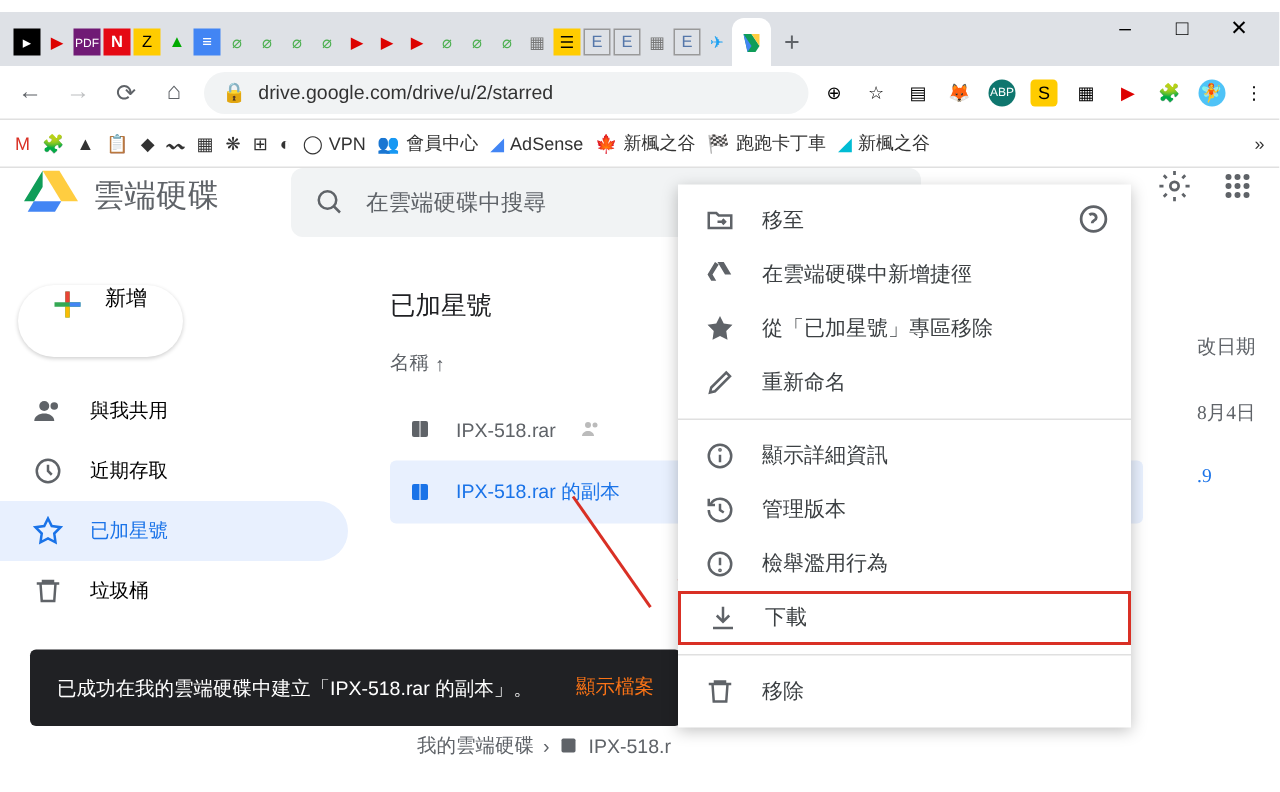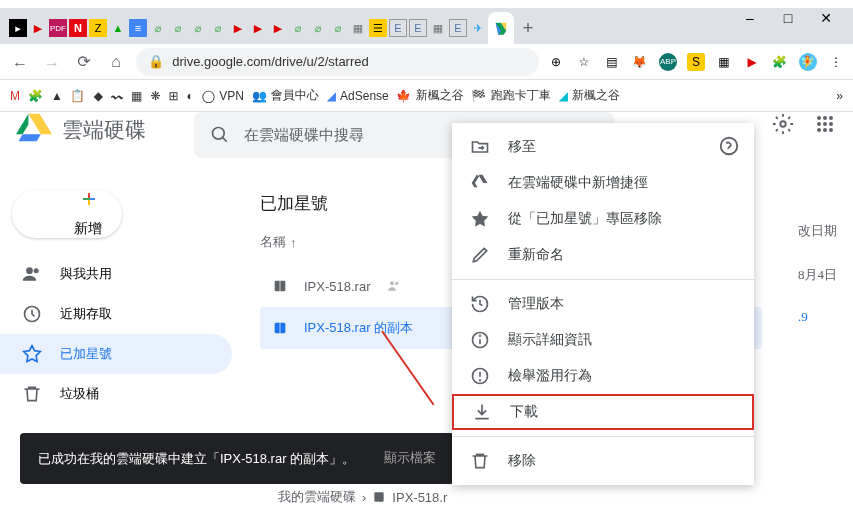--- a/index.html
+++ b/index.html
@@ -22,52 +22,52 @@
 .drive-header{height:64px;display:flex;align-items:flex-start;padding:0 16px;gap:48px;}
 .drive-logo{display:flex;align-items:center;gap:10px;}
 .drive-logo-icon{width:36px;height:36px;}
 .drive-title{font-size:21px;color:#5f6368;}
 .search-wrap{flex:1;max-width:420px;}
 .search-box{height:46px;background:#f1f3f4;border-radius:8px;display:flex;align-items:center;padding:0 16px;gap:14px;color:#5f6368;font-size:15px;}
 .header-icons{display:flex;gap:18px;align-items:center;margin-left:auto;}
 .hdr-icon{width:24px;height:24px;display:flex;align-items:center;justify-content:center;color:#5f6368;}
 .main{display:flex;height:calc(100% - 176px);}
 .sidebar{width:240px;padding:8px;}
-.new-btn{width:110px;height:48px;border-radius:24px;box-shadow:0 1px 3px rgba(0,0,0,0.2);display:flex;align-items:flex-end;padding:0 20px;gap:12px;margin:6px 0 16px 4px;background:#fff;font-size:14px;flex-direction:column;}
+.new-btn{width:110px;height:48px;border-radius:24px;box-shadow:0 1px 3px rgba(0,0,0,0.2);display:flex;align-items:flex-start;padding:0 20px;gap:12px;margin:6px 0 16px 4px;background:#fff;font-size:14px;}
 .sb-item{height:40px;border-radius:0 20px 20px 0;display:flex;align-items:center;padding:0 22px;gap:18px;font-size:13px;color:#000000;margin-left:-8px;}
 .sb-item.active{background:#e8f0fe;color:#1a73e8;}
 .content{flex:1;padding:12px 20px;}
 .content-title{font-size:17px;color:#202124;margin:4px 0 18px;}
 .col-header{font-size:13px;color:#5f6368;display:flex;align-items:center;gap:4px;margin-bottom:14px;}
 .file-row{height:42px;display:flex;align-items:center;gap:16px;padding:0 12px;font-size:13px;color:#5f6368;border-radius:4px;}
 .file-row.selected{background:#e8f0fe;color:#1a73e8;}
 .right-col{padding:12px 16px;font-size:13px;color:#5f6368;white-space:nowrap;}
 .right-col-item{height:42px;display:flex;align-items:center;font-family:Liberation Serif, serif;}
 .context-menu{position:absolute;left:452px;top:123px;width:302px;background:#fff;box-shadow:0 2px 10px rgba(0,0,0,0.25);padding:6px 0;z-index:100;}
 .ctx-item{height:36px;display:flex;align-items:center;padding:0 18px;gap:18px;font-size:14px;color:#3c4043;}
 .ctx-item.highlighted{border:2px solid #d93025;}
 .ctx-sep{height:1px;background:#e0e0e0;margin:6px 0;}
 .ctx-help{position:absolute;right:14px;top:12px;color:#5f6368;}
 .toast{position:absolute;left:20px;bottom:44px;width:434px;background:#202124;color:#fff;padding:16px 18px;border-radius:4px;font-size:13px;display:flex;align-items:center;justify-content:space-between;z-index:50;}
-.toast-action{color:#a3a3a3;font-size:13px;}
+.toast-action{color:#f97316;font-size:13px;}
 .breadcrumb{position:absolute;left:278px;bottom:22px;font-size:13px;color:#5f6368;display:flex;align-items:center;gap:6px;}
 .arrow{position:absolute;left:382px;top:330px;z-index:60;pointer-events:none;}
 .arrow-line{width:90px;height:2px;background:#d93025;transform:rotate(55deg);transform-origin:left;}
 .arrow-head{position:absolute;left:72px;top:52px;border-left:8px solid #d93025;border-top:5px solid transparent;border-bottom:5px solid transparent;transform:rotate(55deg);}
 svg{display:block;}
 </style>
 </head>
 <body>
 
 <div class="titlebar"></div>
 <div class="tabs">
   <div class="tab-strip">
     <span class="favicon" style="background:#000;color:#fff">▸</span>
     <span class="favicon" style="color:#d00">▶</span>
-    <span class="favicon" style="background:#be185d;color:#fff;font-size:8px">PDF</span>
+    <span class="favicon" style="background:#701a75;color:#fff;font-size:8px">PDF</span>
     <span class="favicon" style="background:#e50914;color:#fff;font-weight:bold">N</span>
     <span class="favicon" style="background:#fc0">Z</span>
     <span class="favicon" style="color:#0a0">▲</span>
     <span class="favicon" style="background:#4285f4;color:#fff">≡</span>
     <span class="favicon" style="color:#4caf50">⌀</span>
     <span class="favicon" style="color:#4caf50">⌀</span>
     <span class="favicon" style="color:#4caf50">⌀</span>
     <span class="favicon" style="color:#4caf50">⌀</span>
     <span class="favicon" style="color:#d00">▶</span>
     <span class="favicon" style="color:#d00">▶</span>
@@ -304,31 +304,31 @@
     </div>
   <div class="ctx-item">
       <svg width="20" height="20" viewBox="0 0 24 24" fill="none" stroke="#5f6368" stroke-width="2">
         <path d="M4 20l4-1L20 7l-3-3L5 16z"></path>
       </svg>
       <span>重新命名</span>
     </div>
   <div class="ctx-sep"></div>
   <div class="ctx-item">
       <svg width="20" height="20" viewBox="0 0 24 24" fill="none" stroke="#5f6368" stroke-width="2">
-        <path d="M3 12a9 9 0 109-9 9 9 0 00-8 5M3 3v5h5M12 7v5l3 2"></path>
-      </svg>
-      <span>管理版本</span>
-    </div>
-  <div class="ctx-item">
-      <svg width="20" height="20" viewBox="0 0 24 24" fill="none" stroke="#5f6368" stroke-width="2">
         <circle cx="12" cy="12" r="9"></circle>
         <line x1="12" y1="11" x2="12" y2="17"></line>
         <circle cx="12" cy="7" r="0.5" fill="#5f6368"></circle>
       </svg>
       <span>顯示詳細資訊</span>
+    </div>
+  <div class="ctx-item">
+      <svg width="20" height="20" viewBox="0 0 24 24" fill="none" stroke="#5f6368" stroke-width="2">
+        <path d="M3 12a9 9 0 109-9 9 9 0 00-8 5M3 3v5h5M12 7v5l3 2"></path>
+      </svg>
+      <span>管理版本</span>
     </div>
   <div class="ctx-item">
       <svg width="20" height="20" viewBox="0 0 24 24" fill="none" stroke="#5f6368" stroke-width="2">
         <circle cx="12" cy="12" r="9"></circle>
         <line x1="12" y1="7" x2="12" y2="13"></line>
         <circle cx="12" cy="17" r="0.5" fill="#5f6368"></circle>
       </svg>
       <span>檢舉濫用行為</span>
     </div>
   <div class="ctx-item highlighted">

